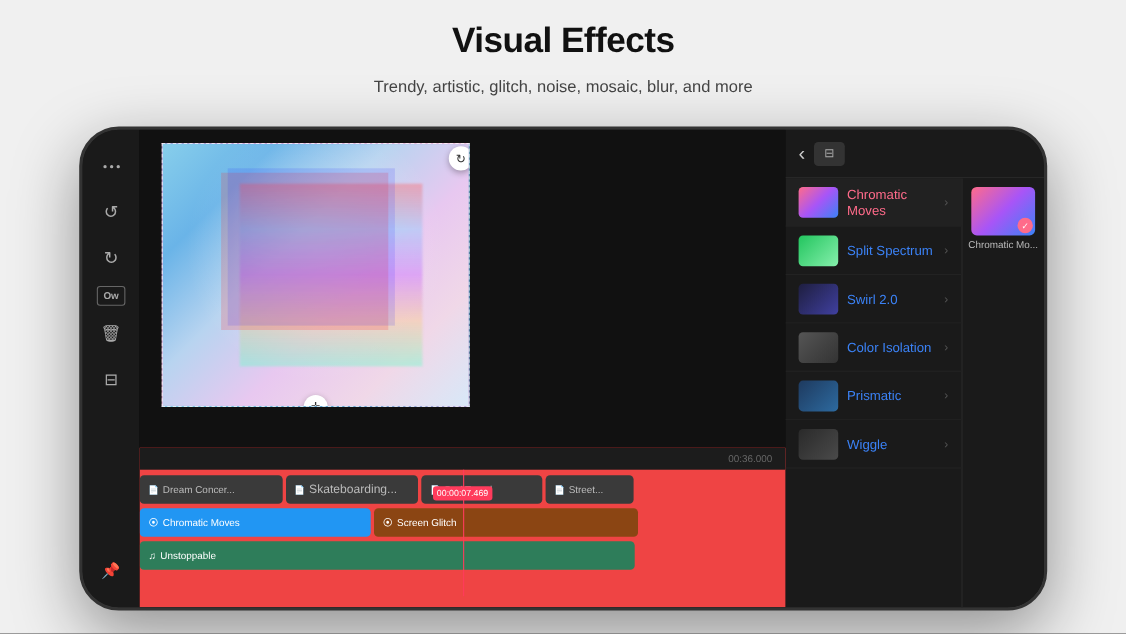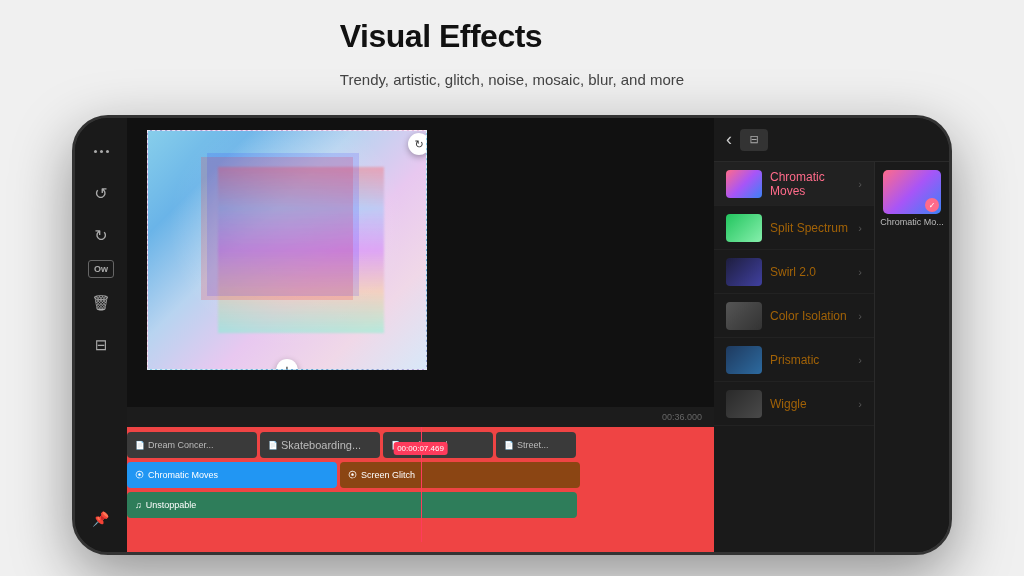--- a/index.html
+++ b/index.html
@@ -8,21 +8,21 @@
       height: 576px;
       background: #f0f0f0;
       font-family: -apple-system, BlinkMacSystemFont, 'Segoe UI', sans-serif;
       overflow: hidden;
       display: flex;
       flex-direction: column;
       align-items: center;
     }
 
     .header {
-      text-align: left;
+      text-align: center;
       padding: 18px 0 6px 0;
       flex-shrink: 0;
     }
     .header h1 {
       font-size: 32px;
       font-weight: 800;
       color: #111;
       letter-spacing: -0.5px;
     }
     .header p {
@@ -331,21 +331,21 @@
       height: 28px;
       border-radius: 4px;
       margin-right: 8px;
       flex-shrink: 0;
       overflow: hidden;
       position: relative;
     }
 
     .effect-name {
       font-size: 12px;
-      color: #a16207;
+      color: #3b82f6;
       flex: 1;
     }
     .effect-item.active .effect-name { color: #ff6b8a; }
 
     .effect-chevron {
       color: #555;
       font-size: 11px;
     }
     .preview-thumb {
       width: 50px;

